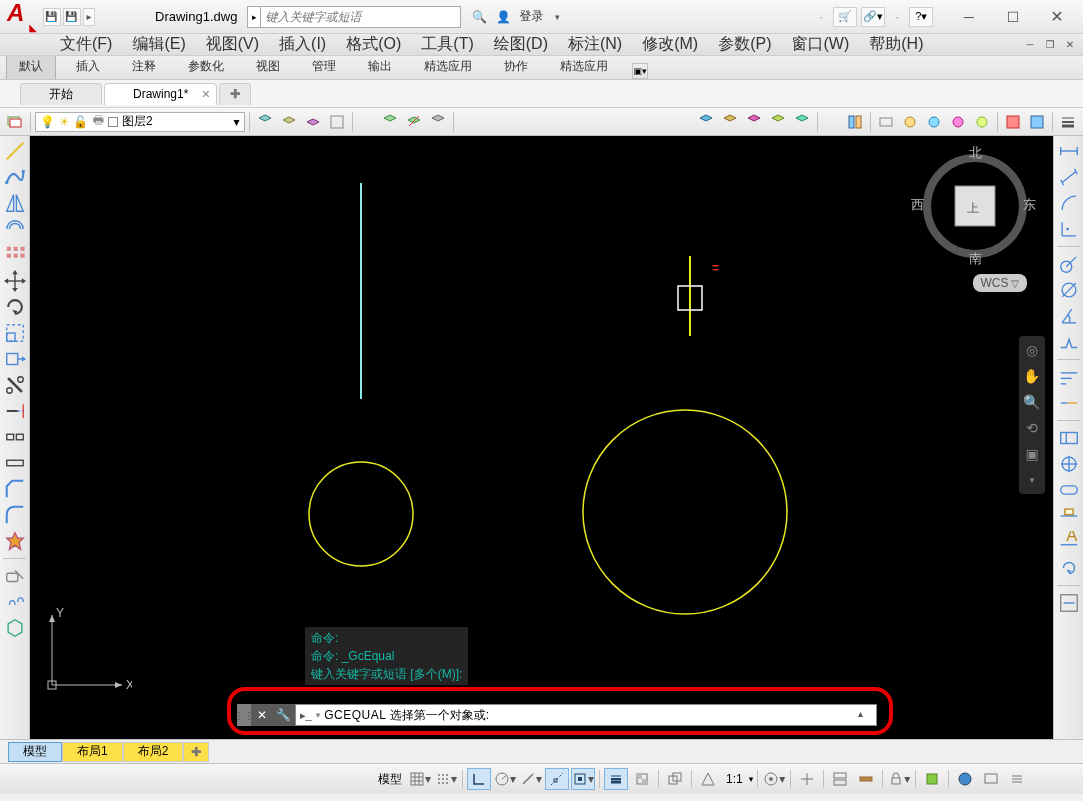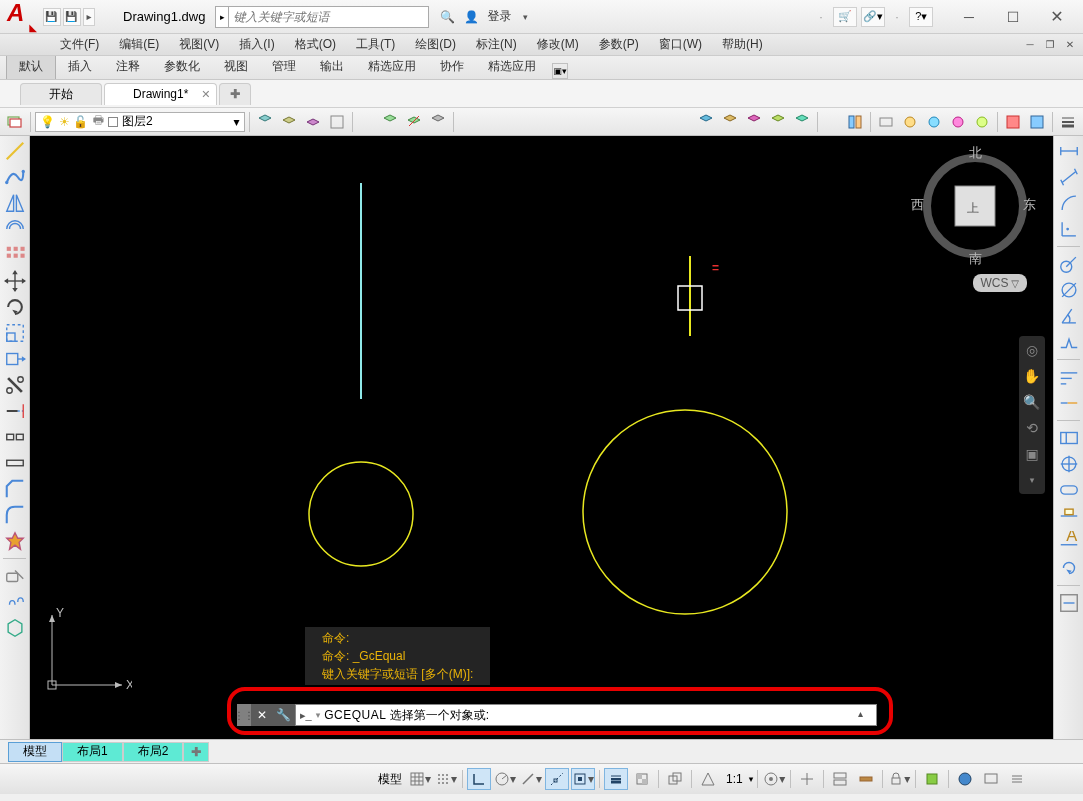--- a/index.html
+++ b/index.html
@@ -5,42 +5,42 @@
   * { box-sizing: border-box; margin: 0; padding: 0; font-family: "Microsoft YaHei", SimSun, sans-serif; font-size: 12px; }
   body { width: 1083px; height: 801px; background: #f0f0f0; overflow: hidden; position: relative; }
 
   
   .titlebar { height: 34px; background: linear-gradient(#f8f8f8,#e8e8e8); display: flex; align-items: center; border-bottom: 1px solid #ccc; }
   .app-logo { width: 32px; height: 32px; margin-left: 5px; position: relative; }
   .app-logo::before { content: "A"; font-size: 24px; font-weight: bold; font-style: italic; color: #c00; position: absolute; left: 2px; top: -2px; }
   .app-logo::after { content: "◣"; font-size: 10px; color: #c00; position: absolute; bottom: 0; right: 0; }
   .qat { display: flex; gap: 2px; margin-left: 6px; }
   .qat-btn { width: 18px; height: 18px; background: #fafafa; border: 1px solid #d0d0d0; display: flex; align-items: center; justify-content: center; font-size: 10px; color: #555; cursor: pointer; }
-  .titlebar-doc { margin-left: 28px; font-size: 13px; }
+  .titlebar-doc { margin-left: 60px; font-size: 13px; }
   .search-box { margin-left: 10px; display: flex; align-items: center; }
   .search-arrow { width: 14px; height: 22px; border: 1px solid #aaa; background: #fff; display: flex; align-items: center; justify-content: center; font-size: 9px; }
   .search-input { width: 200px; height: 22px; border: 1px solid #aaa; border-left: none; font-style: italic; color: #888; padding-left: 4px; background: #fff; }
   .title-icons { display: flex; gap: 4px; margin-left: 8px; align-items: center; }
   .title-icon { width: 20px; height: 20px; display: flex; align-items: center; justify-content: center; font-size: 12px; color: #555; cursor: pointer; }
   .login-txt { font-size: 12px; color: #333; margin-left: 2px; }
   .exchange-area { margin-left: auto; display: flex; align-items: center; gap: 4px; }
   .exchange-btn { width: 24px; height: 20px; border: 1px solid #d0d0d0; background: #fafafa; display: flex; align-items: center; justify-content: center; font-size: 11px; cursor: pointer; }
   .spacer-dash { color: #999; margin: 0 6px; }
   .win-ctrl { display: flex; margin-left: 10px; margin-right: 4px; }
   .win-btn { width: 44px; height: 28px; display: flex; align-items: center; justify-content: center; font-size: 14px; color: #555; cursor: pointer; }
   .win-btn.close { font-size: 16px; }
 
   
   .menubar { height: 22px; background: linear-gradient(#ececec,#dedede); display: flex; align-items: center; padding-left: 50px; gap: 0; border-bottom: 1px solid #ccc; position: relative; }
-  .menu-item { padding: 3px 10px; cursor: pointer; font-size: 12px; color: #333; }
+  .menu-item { padding: 3px 10px; cursor: pointer; font-size: 16px; color: #333; }
   .mdi-ctrl { position: absolute; right: 4px; display: flex; gap: 2px; }
   .mdi-btn { width: 18px; height: 14px; font-size: 10px; display: flex; align-items: center; justify-content: center; color: #555; cursor: pointer; }
 
   
-  .ribbon-tabs { height: 24px; background: linear-gradient(#f0f0f0,#e4e4e4); display: flex; align-items: flex-end; padding-left: 6px; gap: 0; border-bottom: 1px solid #c8c8c8; }
+  .ribbon-tabs { height: 24px; background: linear-gradient(#f0f0f0,#e4e4e4); display: flex; align-items: flex-end; padding-left: 6px; gap: 8px; border-bottom: 1px solid #c8c8c8; }
   .ribbon-tab { padding: 4px 12px 4px; font-size: 12px; cursor: pointer; color: #333; }
   .ribbon-tab.active { background: #d8d8d8; border: 1px solid #b0b0b0; border-bottom: none; border-radius: 3px 3px 0 0; }
   .ribbon-expand { margin-left: 4px; width: 16px; height: 16px; border: 1px solid #c0c0c0; display: flex; align-items: center; justify-content: center; font-size: 9px; cursor: pointer; }
 
   
   .doc-tabs { height: 28px; background: #f4f4f4; display: flex; align-items: center; padding-left: 20px; gap: 2px; border-bottom: 1px solid #d0d0d0; }
   .doc-tab { height: 22px; padding: 0 28px; display: flex; align-items: center; background: #e8e8e8; border: 1px solid #ccc; border-bottom: none; border-radius: 4px 4px 0 0; cursor: pointer; font-size: 12px; position: relative; }
   .doc-tab.active { background: #fff; }
   .doc-tab .close-x { position: absolute; right: 6px; font-size: 11px; color: #888; }
   .doc-tab.add { width: 32px; padding: 0; justify-content: center; font-weight: bold; color: #777; }
@@ -65,38 +65,38 @@
   .canvas-wrap { flex: 1; position: relative; background: #000; }
   .canvas-wrap svg.scene { position: absolute; inset: 0; }
 
   .viewcube-wrap { position: absolute; right: 18px; top: 10px; width: 120px; height: 140px; }
   .viewcube-dir { position: absolute; color: #bbb; font-size: 13px; font-family: SimSun; }
   .wcs-badge { position: absolute; right: 26px; top: 138px; background: #ccc; color: #555; font-size: 10px; padding: 2px 8px; border-radius: 8px; }
 
   .nav-bar { position: absolute; right: 8px; top: 200px; width: 26px; background: rgba(60,60,60,0.7); border-radius: 4px; display: flex; flex-direction: column; align-items: center; padding: 4px 0; gap: 6px; }
   .nav-btn { width: 20px; height: 20px; color: #888; font-size: 14px; display: flex; align-items: center; justify-content: center; cursor: pointer; }
 
-  .cmd-history { position: absolute; left: 275px; bottom: 54px; color: #eab308; font-size: 12px; line-height: 18px; font-family: SimSun; background: rgba(60,60,60,0.6); padding: 2px 17px; }
+  .cmd-history { position: absolute; left: 275px; bottom: 54px; color: #14b8a6; font-size: 12px; line-height: 18px; font-family: SimSun; background: rgba(60,60,60,0.6); padding: 2px 6px; }
 
   .cmd-highlight { position: absolute; left: 197px; bottom: 4px; width: 666px; height: 48px; border: 4px solid #e80000; border-radius: 18px; pointer-events: none; }
   .cmd-line { position: absolute; left: 207px; bottom: 12px; height: 24px; width: 640px; display: flex; align-items: center; }
   .cmd-handle { width: 14px; height: 22px; background: #808080; display: flex; align-items: center; justify-content: center; color: #444; font-size: 10px; }
   .cmd-close { width: 22px; height: 22px; background: #5a5a5a; color: #fff; display: flex; align-items: center; justify-content: center; font-size: 12px; cursor: pointer; }
   .cmd-wrench { width: 22px; height: 22px; background: #5a5a5a; color: #ddd; display: flex; align-items: center; justify-content: center; font-size: 12px; cursor: pointer; }
   .cmd-input-wrap { flex: 1; height: 22px; background: #fff; border: 1px solid #888; display: flex; align-items: center; padding: 0 4px; gap: 4px; }
   .cmd-caret { font-size: 11px; color: #555; }
   .cmd-text { font-size: 12px; }
   .cmd-text b { font-weight: normal; letter-spacing: 0.5px; }
   .cmd-expand { width: 14px; height: 14px; margin-left: auto; font-size: 10px; color: #555; cursor: pointer; }
 
   .ucs-icon { position: absolute; left: 12px; bottom: 44px; }
 
   
   .layout-tabs { height: 24px; background: #efefef; display: flex; align-items: center; border-top: 1px solid #c0c0c0; padding-left: 8px; }
-  .layout-tab { height: 20px; padding: 0 14px; border: 1px solid #ccc; background: #5eead4; font-size: 12px; display: flex; align-items: center; cursor: pointer; }
+  .layout-tab { height: 20px; padding: 0 14px; border: 1px solid #ccc; background: #fde047; font-size: 12px; display: flex; align-items: center; cursor: pointer; }
   .layout-tab.active { background: #c4dff5; border-color: #5a9fd6; }
   .layout-tab.add { width: 26px; padding: 0; justify-content: center; color: #777; font-weight: bold; }
 
   
   .statusbar { height: 31px; background: linear-gradient(#f6f6f6,#e2e2e2); border-top: 1px solid #c0c0c0; display: flex; align-items: center; padding: 0 4px; gap: 2px; }
   .status-left { margin-left: 370px; display: flex; align-items: center; gap: 2px; }
   .sb-btn { width: 24px; height: 22px; display: flex; align-items: center; justify-content: center; cursor: pointer; font-size: 12px; color: #555; border: 1px solid transparent; }
   .sb-btn.active { background: #cfe5f7; border-color: #7fb5e0; }
   .sb-txt { font-size: 12px; padding: 0 4px; }
   .sb-sep { width: 1px; height: 18px; background: #c0c0c0; margin: 0 2px; }

